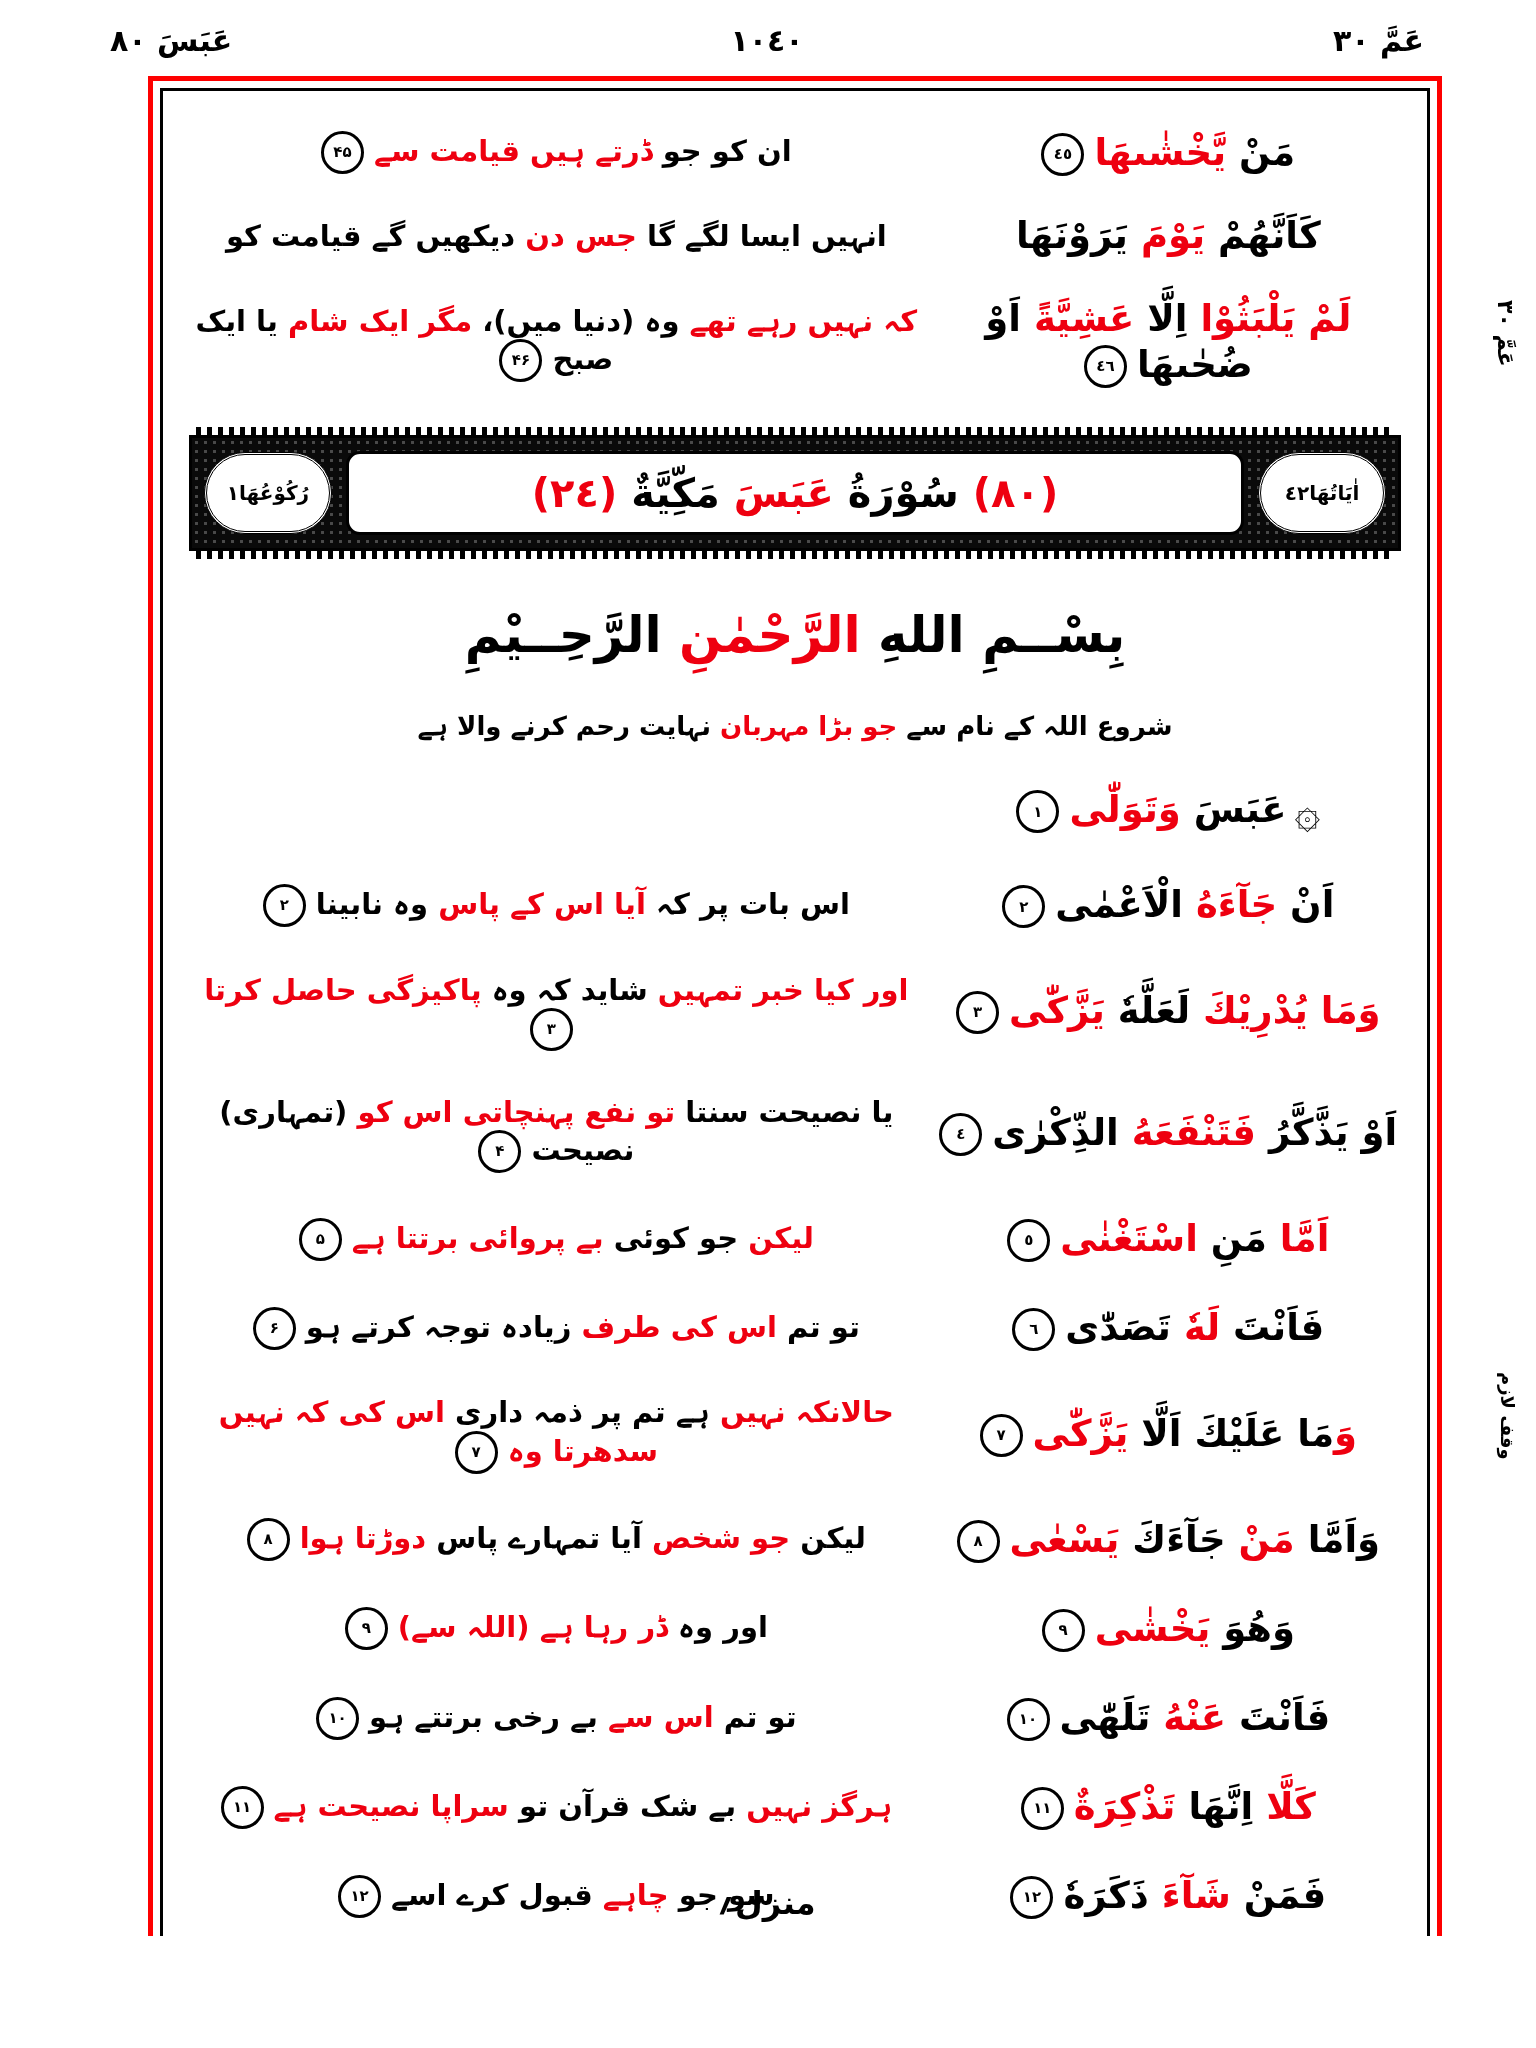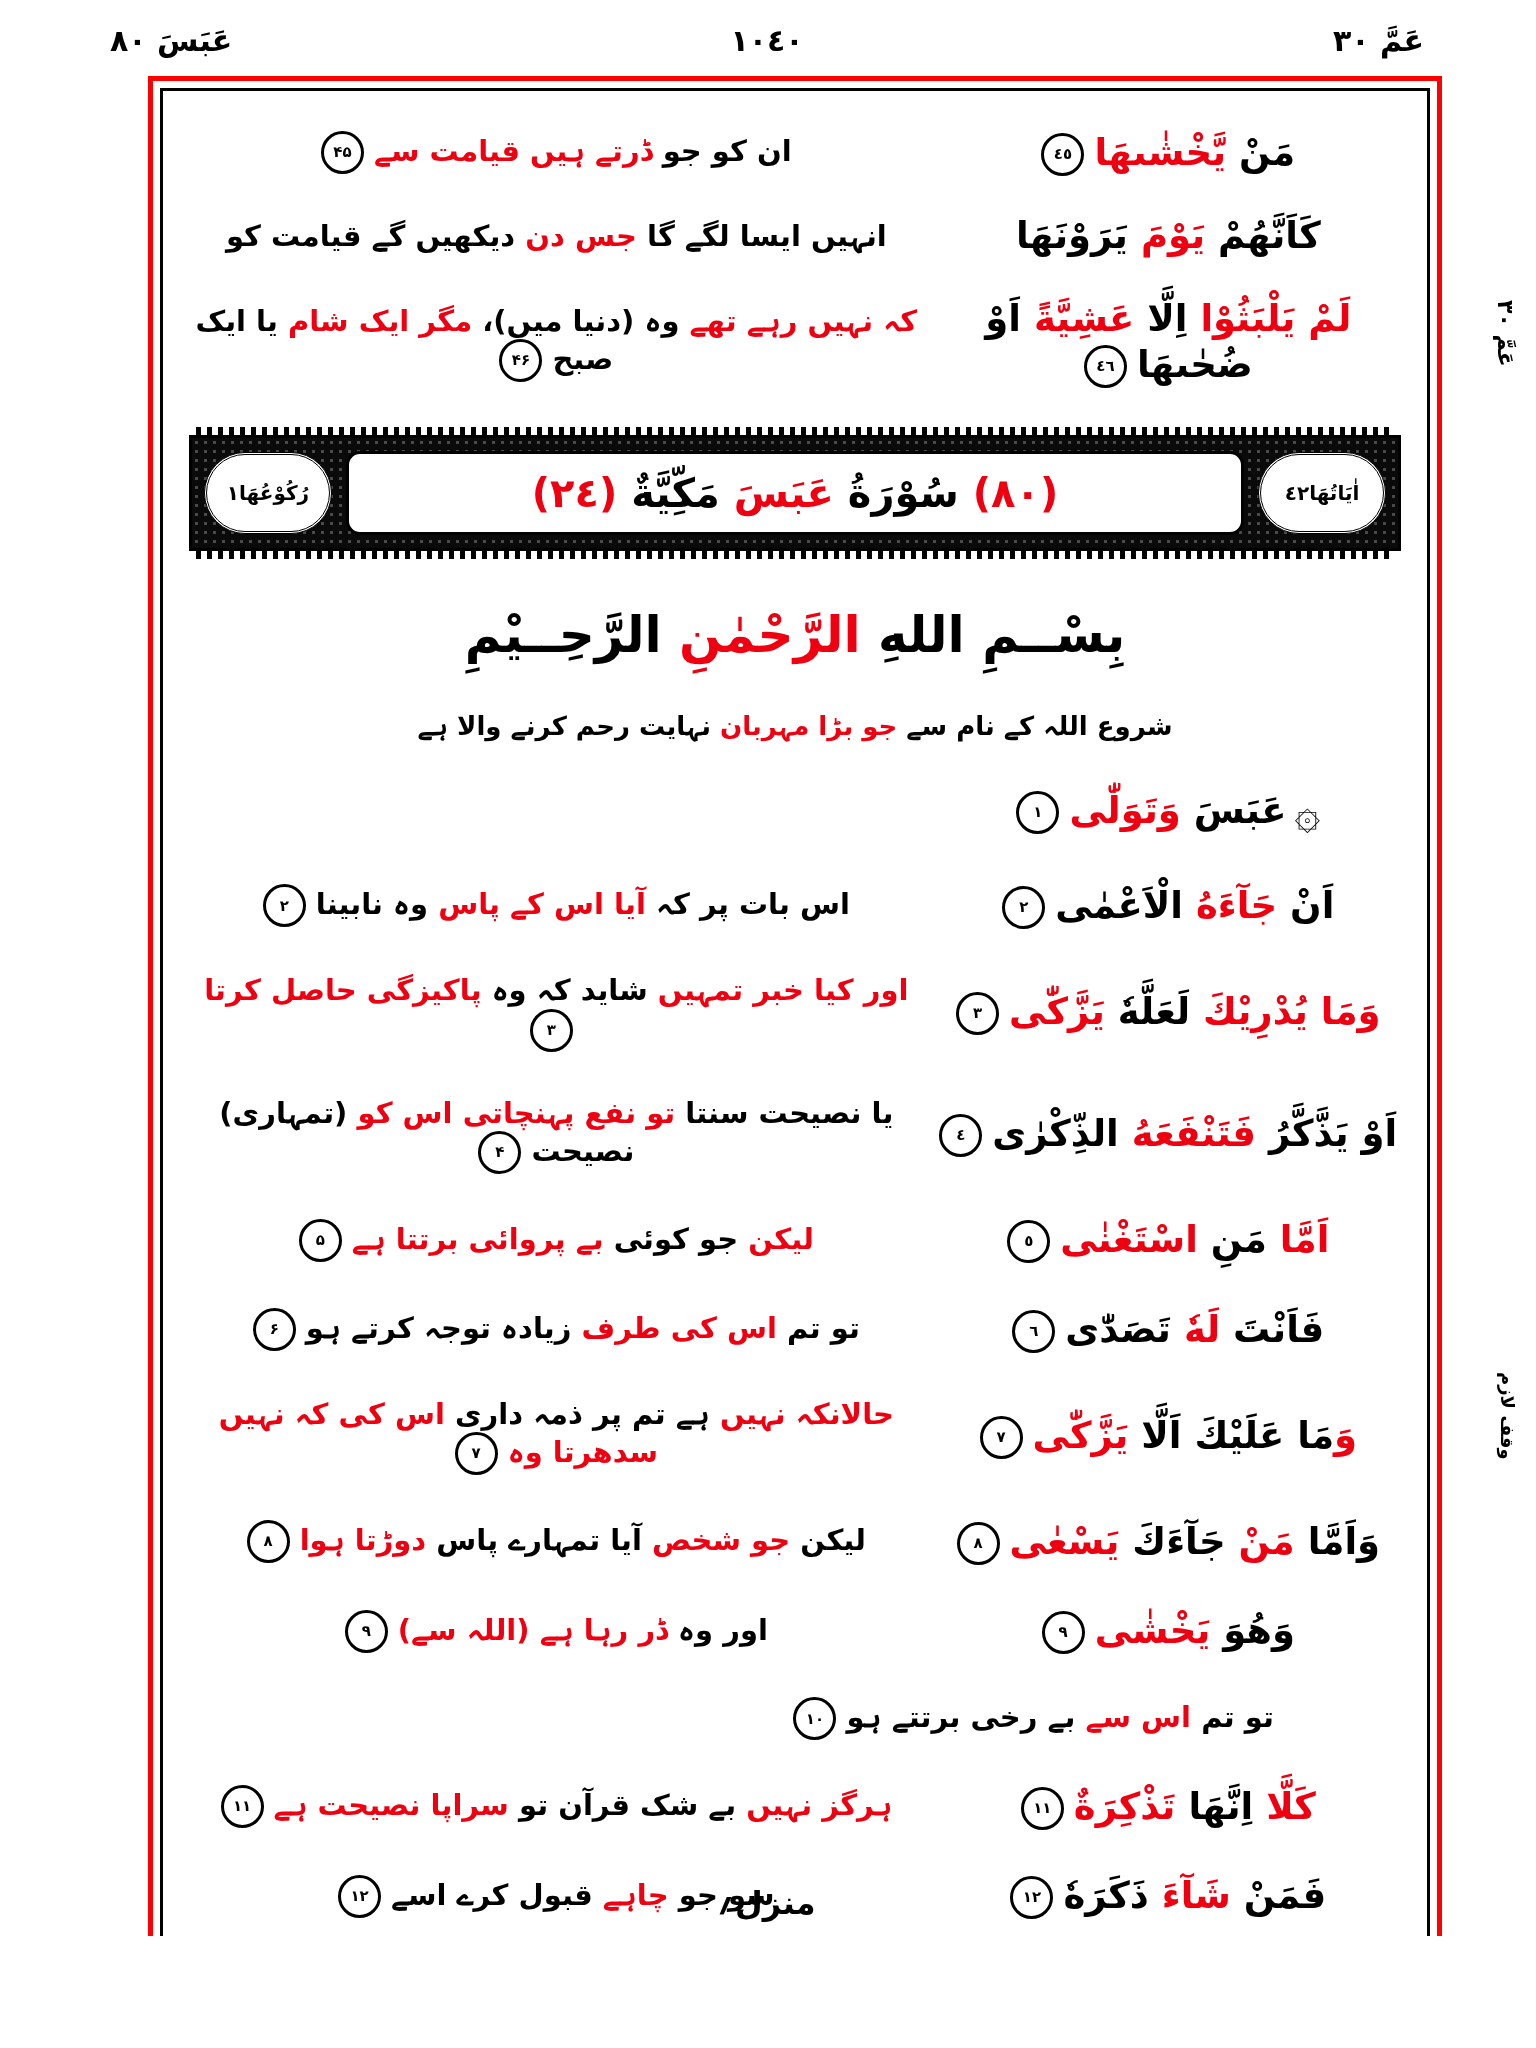--- a/index.html
+++ b/index.html
@@ -164,20 +164,21 @@
             </div>
             <div class="vrow">
               <div class="cell arabic"><span class="blk">وَاَمَّا </span><span class="red">مَنْ </span><span class="blk">جَآءَكَ </span><span class="red">يَسْعٰى</span><span class="vnum">٨</span></div>
               <div class="cell urdu"><span class="blk">لیکن </span><span class="red">جو شخص </span><span class="blk">آیا تمہارے پاس </span><span class="red">دوڑتا ہوا</span><span class="vnum">۸</span></div>
             </div>
             <div class="vrow">
               <div class="cell arabic"><span class="blk">وَهُوَ </span><span class="red">يَخْشٰى</span><span class="vnum">٩</span></div>
               <div class="cell urdu"><span class="blk">اور وہ </span><span class="red">ڈر رہا ہے (اللہ سے)</span><span class="vnum">۹</span></div>
             </div>
             <div class="vrow">
+              <div class="cell arabic"><span class="blk">فَاَنْتَ </span><span class="red">عَنْهُ </span><span class="blk">تَلَهّٰى</span><span class="vnum">١٠</span></div>
               <div class="cell urdu"><span class="blk">تو تم </span><span class="red">اس سے </span><span class="blk">بے رخی برتتے ہو</span><span class="vnum">۱۰</span></div>
             </div>
             <div class="vrow">
               <div class="cell arabic"><span class="red">كَلَّا </span><span class="blk">اِنَّهَا </span><span class="red">تَذْكِرَةٌ</span><span class="vnum">١١</span></div>
               <div class="cell urdu"><span class="red">ہرگز نہیں </span><span class="blk">بے شک قرآن تو </span><span class="red">سراپا نصیحت ہے</span><span class="vnum">۱۱</span></div>
             </div>
             <div class="vrow">
               <div class="cell arabic"><span class="blk">فَمَنْ </span><span class="red">شَآءَ </span><span class="blk">ذَكَرَهٗ</span><span class="vnum">١٢</span></div>
               <div class="cell urdu"><span class="blk">سو جو </span><span class="red">چاہے </span><span class="blk">قبول کرے اسے</span><span class="vnum">۱۲</span></div>
             </div>

